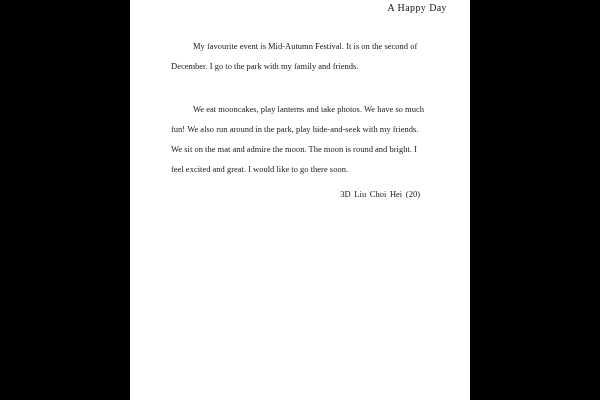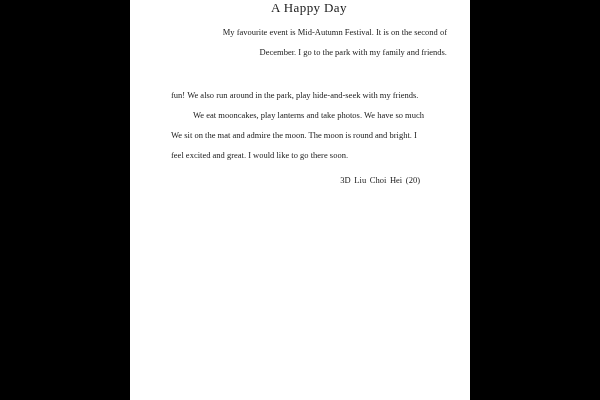--- a/index.html
+++ b/index.html
@@ -24,37 +24,37 @@
     background: #ffffff;
   }
   .content {
     box-sizing: border-box;
     width: 100%;
     height: 100%;
     padding: 2px 23px 0 41px;
     color: #1a1a1a;
   }
   .doc-title {
-    text-align: center;
-    font-size: 13px;
+    text-align: right;
+    font-size: 10px;
     line-height: 12px;
     letter-spacing: 0.4px;
     white-space: nowrap;
   }
   .para {
     font-size: 8.5px;
   }
   .para .line {
     line-height: 20px;
     white-space: nowrap;
   }
   .para .line.indent {
     text-indent: 22px;
   }
-  .para-1 { margin-top: 8px; text-align: right; }
+  .para-1 { margin-top: 22px; }
   .para-2 { margin-top: 23px; }
   .signature {
     margin-top: 5px;
     padding-right: 27px;
     text-align: right;
     font-size: 8.5px;
     line-height: 20px;
     word-spacing: 1.5px;
     white-space: nowrap;
   }
@@ -67,22 +67,22 @@
     <div class="content">
 
       <div class="doc-title">A Happy Day</div>
 
       <div class="para para-1">
         <div class="line indent">My favourite event is Mid-Autumn Festival. It is on the second of</div>
         <div class="line">December. I go to the park with my family and friends.</div>
       </div>
 
       <div class="para para-2">
+        <div class="line indent">We eat mooncakes, play lanterns and take photos. We have so much</div>
         <div class="line">fun! We also run around in the park, play hide-and-seek with my friends.</div>
-        <div class="line indent">We eat mooncakes, play lanterns and take photos. We have so much</div>
         <div class="line">We sit on the mat and admire the moon. The moon is round and bright. I</div>
         <div class="line">feel excited and great. I would like to go there soon.</div>
       </div>
 
       <div class="signature">3D Liu Choi Hei (20)</div>
 
     </div>
   </div>
 </div>
 

